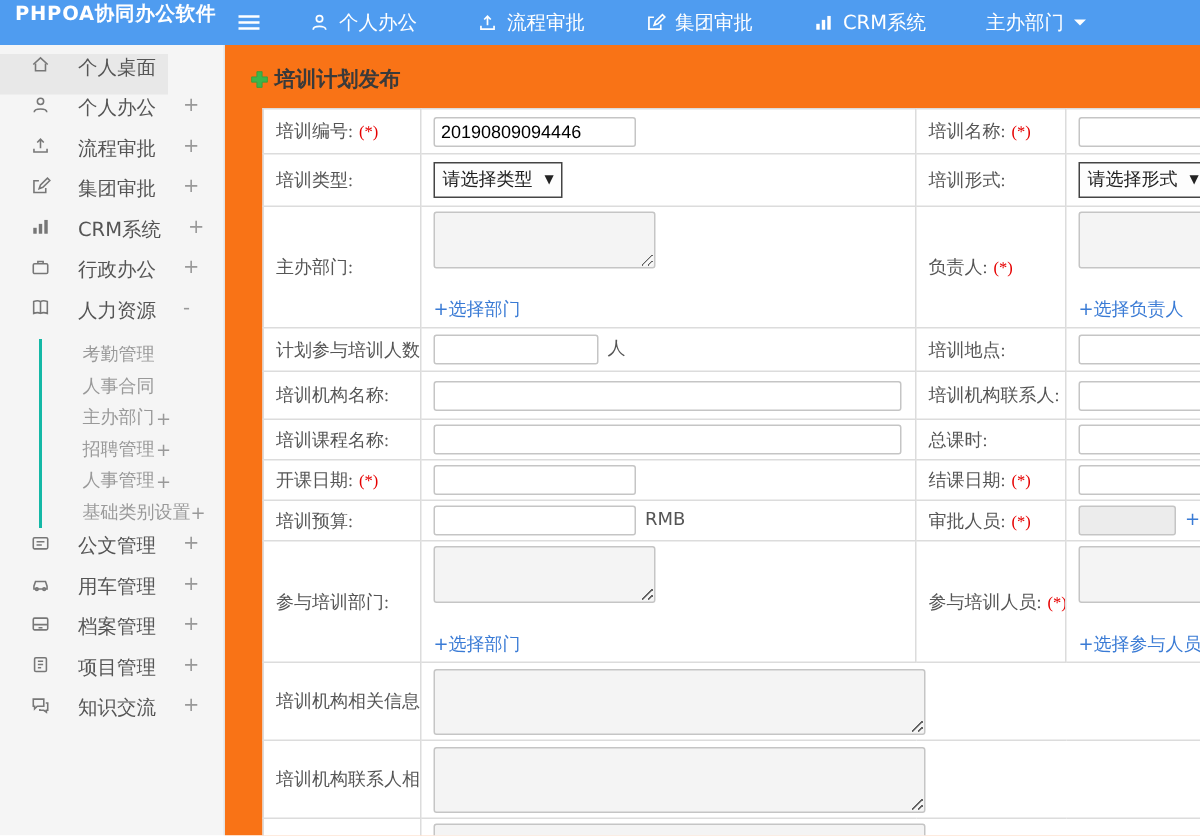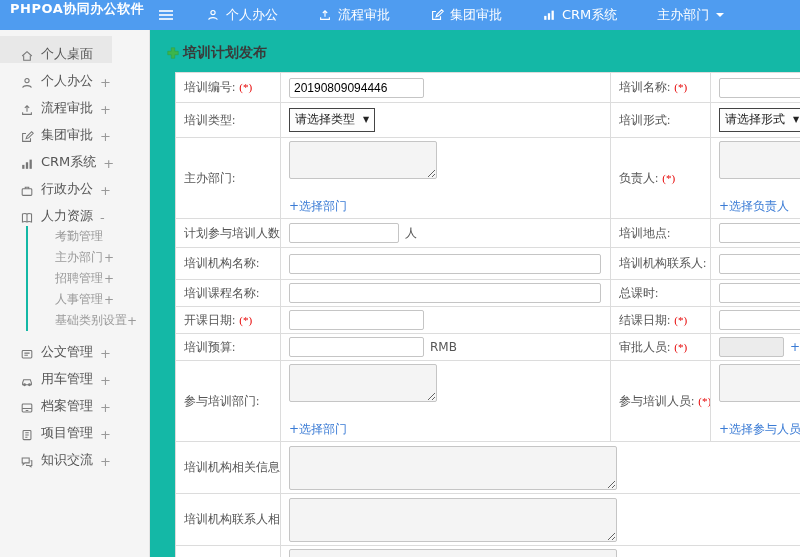--- a/index.html
+++ b/index.html
@@ -12,31 +12,31 @@
   
   .topbar { height:30px; background:#4f9cf0; display:flex; color:#fff; }
   .logo { width:150px; padding-left:10px; font-size:13px; font-weight:bold; letter-spacing:0.5px; white-space:nowrap; }
   .hamburger { margin:0 18px 0 8px; cursor:pointer; display:flex; align-items:center; }
   .nav { display:flex; align-items:center; gap:40px; margin-left:14px; }
   .nav-item { display:flex; align-items:center; gap:6px; font-size:13px; cursor:pointer; white-space:nowrap; }
   .nav-item svg { display:block; }
   
   .layout { display:flex; height:527px; }
   .sidebar { width:150px; background:#f5f5f5; border-right:1px solid #e4e4e4; padding-top:6px; flex:none; }
-  .side-item { width:112px; height:27px; display:flex; align-items:flex-end; gap:7px;
+  .side-item { width:112px; height:27px; display:flex; align-items:flex-start; gap:18px;
                padding:0 10px 0 20px; color:#555; font-size:13px; cursor:pointer; white-space:nowrap; }
   .side-item.active { background:#e8e8e8; }
   .side-item .sicon { display:flex; color:#777; flex:none; }
   .side-item .exp { margin-left:auto; color:#999; font-size:13px; }
   .sub-group { margin:1px 0 3px 26px; border-left:2px solid #14b8a6; }
   .sub-item { width:86px; height:21px; display:flex; align-items:center; padding-left:27px;
               color:#999; font-size:12px; cursor:pointer; white-space:nowrap; }
   .sub-item .exp { margin-left:auto; color:#999; font-size:12px; }
   
-  .main { flex:1; background:#14b8a6; padding:8px 0 0 16px; overflow:hidden; }
+  .main { flex:1; background:#f97316; padding:8px 0 0 16px; overflow:hidden; }
   .page-title { display:flex; align-items:center; gap:3px; font-size:14px; font-weight:bold; color:#3a3a3a; margin:6px 0 10px 0; }
   
   table.form { border-collapse:collapse; table-layout:fixed; width:870px; margin-left:9px; background:#fff; }
   table.form td { border:1px solid #dcdcdc; padding:3px 8px; vertical-align:middle; background:#fff; overflow:hidden; }
   td.lbl { background:#f8f8f8; color:#555; font-size:12px; padding-left:10px; white-space:nowrap;font-family:Liberation Serif, serif; }
   .req { color:#e60000; margin-left:4px; font-size:11px; }
   .inp { height:20px; border:1px solid #c5c5c5; border-radius:2px; font-size:12px; padding:1px 4px; background:#fff; vertical-align:middle; }
   .inp.gray { background:#ececec; }
   .w135{width:135px} .w110{width:110px} .w312{width:312px} .w300{width:300px} .w65{width:65px}
   textarea.ta { border:1px solid #c5c5c5; border-radius:2px; background:#f4f4f4; font-size:12px; display:block; }
@@ -188,20 +188,23 @@
           </svg>
       </span>
       <span>人力资源</span>
       <span class="exp">-</span>
     </div>
     <div class="sub-group">
       <div class="sub-item">
         <span>考勤管理</span>
       </div>
       <div class="sub-item">
+        <span>人事合同</span>
+      </div>
+      <div class="sub-item">
         <span>主办部门</span>
         <span class="exp">+</span>
       </div>
       <div class="sub-item">
         <span>招聘管理</span>
         <span class="exp">+</span>
       </div>
       <div class="sub-item">
         <span>人事管理</span>
         <span class="exp">+</span>

